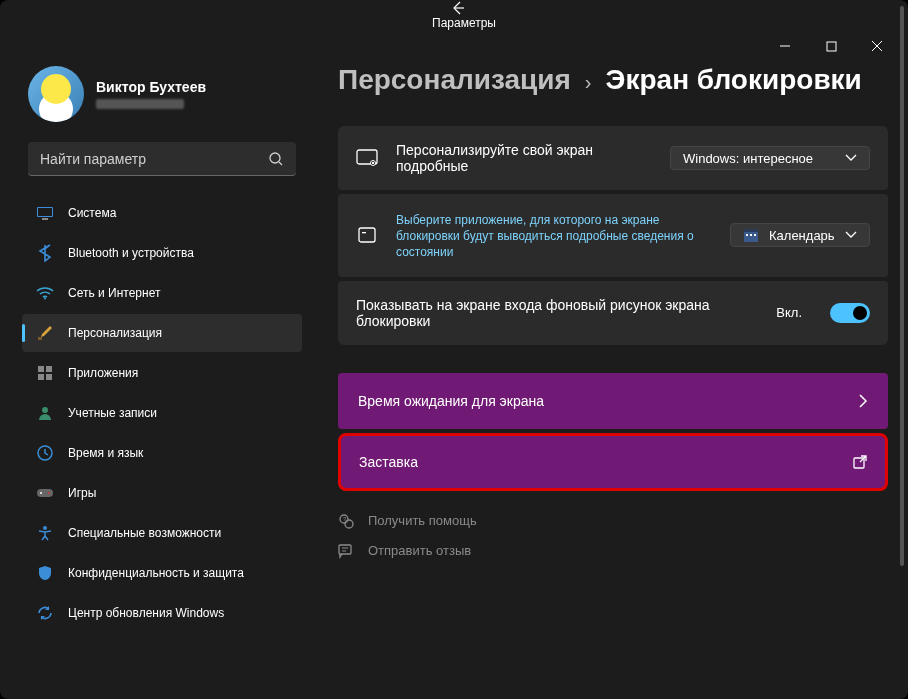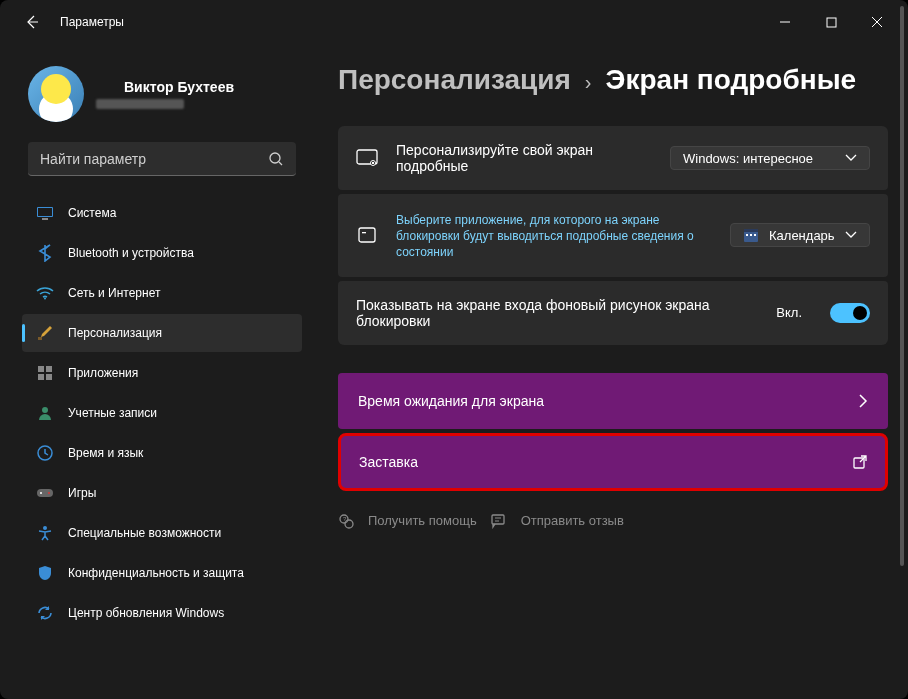--- a/index.html
+++ b/index.html
@@ -2,38 +2,38 @@
 <html><head>
 <meta charset="utf-8">
 <style>
 * { margin: 0; padding: 0; box-sizing: border-box; font-family: "Segoe UI", sans-serif; }
 body { background: #000; display: flex; justify-content: center; align-items: flex-start; }
 .window {
   width: 908px; height: 699px; background: #1c1c1c; border-radius: 8px;
   position: relative; overflow: hidden; color: #fff;
 }
 .titlebar {
-  height: 44px; display: flex; align-items: center; padding: 0 8px 0 16px;
+  height: 44px; display: flex; align-items: center; padding: 0 8px 0 16px; flex-direction: column;
 }
 .back-btn { width: 32px; height: 32px; display: flex; align-items: center; justify-content: center; cursor: pointer; }
 .title { font-size: 12px; margin-left: 12px; color: #fff; }
 .win-controls { margin-left: auto; display: flex; gap: 0; }
 .win-btn { width: 46px; height: 32px; display: flex; align-items: center; justify-content: center; cursor: pointer; }
 .body { display: flex; height: calc(100% - 44px); }
 .sidebar { width: 310px; padding: 8px 8px 8px 22px; overflow-y: auto; }
 .profile { display: flex; align-items: center; gap: 12px; padding: 14px 6px 20px 6px; }
 .avatar {
   width: 56px; height: 56px; border-radius: 50%; background: linear-gradient(135deg,#6ab5e8 0%,#3a7fb5 100%);
   position: relative; overflow: hidden;
 }
 .avatar::after {
   content: ""; position: absolute; width: 30px; height: 30px; background: #fde84a;
   border-radius: 50%; top: 8px; left: 13px; box-shadow: 0 20px 0 2px #fff;
 }
-.profile-info .name { font-size: 14px; font-weight: 600; margin-left: 28px; }
+.profile-info .name { font-size: 14px; font-weight: 600; }
 .profile-info .sub { font-size: 12px; color: #555; background: #555; border-radius: 2px; width: 88px; height: 10px; margin-top: 4px; filter: blur(1px); }
 .search {
   background: #2d2d2d; border-radius: 4px; height: 34px; display: flex; align-items: center;
   padding: 0 12px; margin: 0 6px 18px 6px; border-bottom: 1px solid #666;
 }
 .search input {
   background: transparent; border: none; outline: none; color: #fde047; flex: 1;
   font-size: 14px;
 }
 .search input::placeholder { color: #cfcfcf; }
@@ -81,21 +81,21 @@
   content: ""; position: absolute; width: 14px; height: 14px; background: #000;
   border-radius: 50%; top: 3px; right: 3px;
 }
 .toggle-label { font-size: 13px; margin-right: 10px; }
 .section-title { font-size: 14px; font-weight: 600; margin: 8px 0 14px 2px; }
 .link-row {
   background: #701a75; border-radius: 4px; padding: 20px 20px; margin-bottom: 4px;
   display: flex; align-items: center; justify-content: space-between; cursor: pointer; font-size: 14px;
 }
 .highlighted { border: 3px solid #e00000; border-radius: 8px; padding: 18px 18px; }
-.footer-links { margin-top: 22px; display: flex; flex-direction: row; gap: 14px; }
+.footer-links { margin-top: 22px; display: flex; flex-direction: column; gap: 14px; }
 .footer-link { display: flex; align-items: center; gap: 14px; color: #8a8a8a; font-size: 13px; cursor: pointer; }
 .scroll-track { position: absolute; right: 4px; top: 6px; width: 4px; height: 640px; }
 .scroll-thumb { position: absolute; right: 0; top: 0; width: 4px; height: 560px; background: #555; border-radius: 2px; }
 </style>
 </head>
 <body>
 
 <div class="window">
 
   <div class="titlebar">
@@ -245,21 +245,21 @@
             </span>
           <span>Центр обновления Windows</span>
         </div>
       </div>
     </div>
 
     <div class="main">
       <div class="breadcrumb">
         <span class="crumb">Персонализация</span>
         <span class="sep">›</span>
-        <span class="current">Экран подробные</span>
+        <span class="current">Экран блокировки</span>
       </div>
 
       <div class="card first-of-group">
         <div class="card-icon">
           <svg width="22" height="18" viewBox="0 0 22 18">
               <rect x="1" y="1" width="20" height="14" rx="2" stroke="#fff" fill="none" stroke-width="1.3"></rect>
               <circle cx="17" cy="14" r="2.5" fill="#1c1c1c" stroke="#fff" stroke-width="1"></circle>
               <rect x="16" y="13" width="2" height="2" fill="#fff"></rect>
             </svg>
         </div>

